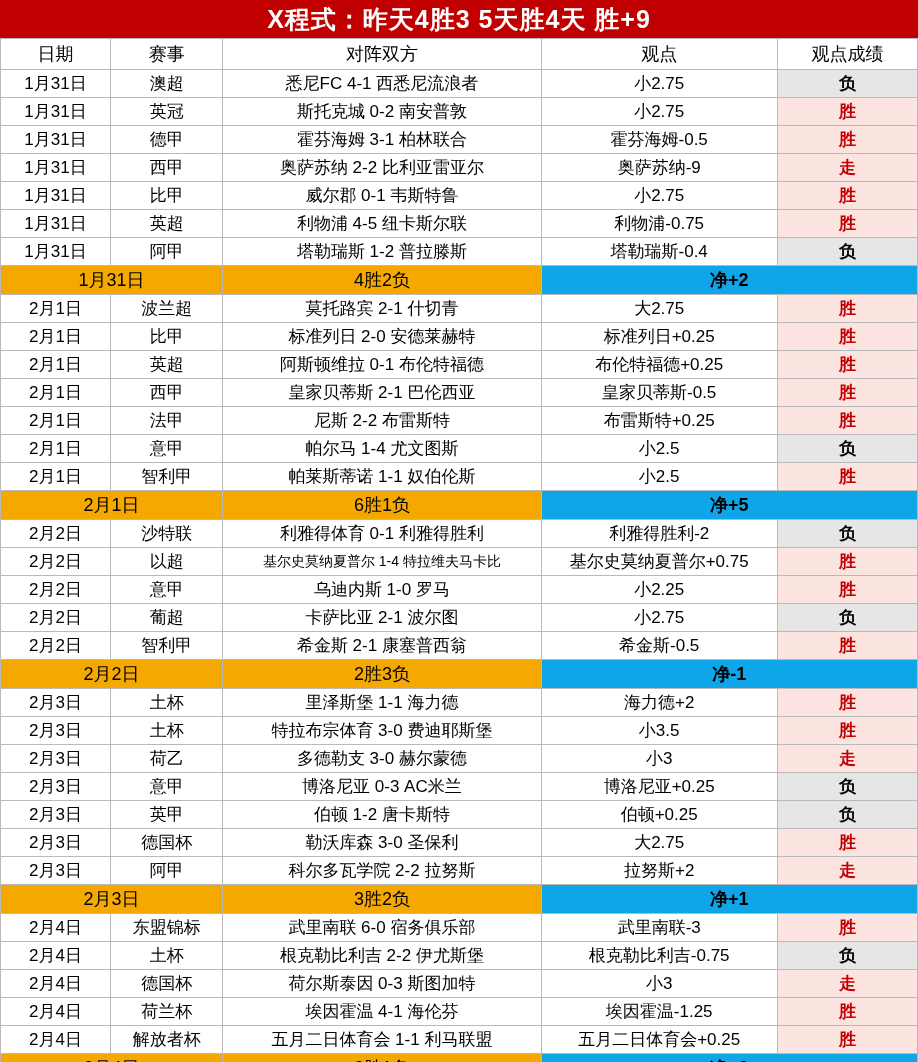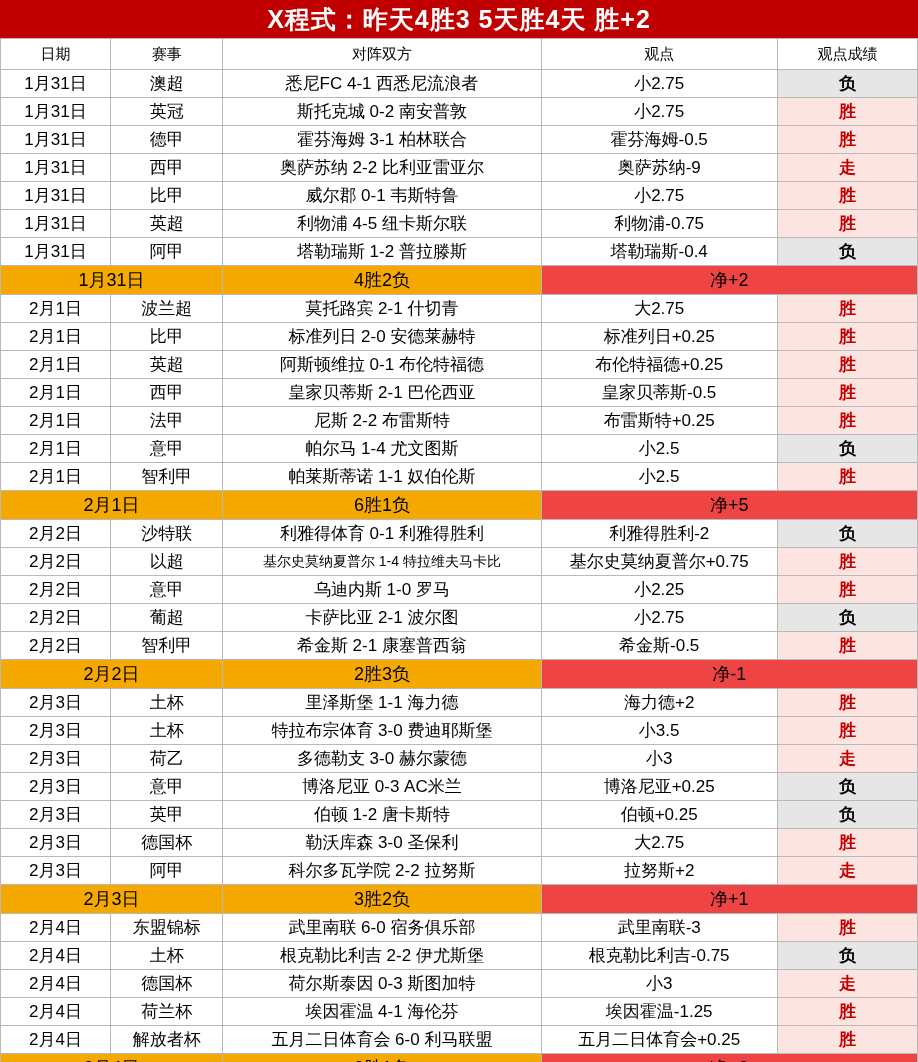--- a/index.html
+++ b/index.html
@@ -36,52 +36,52 @@
     font-size:17px;
     color:#000000;
     text-align:center;
     vertical-align:middle;
     height:27px;
     padding:0 2px;
     white-space:nowrap;
     overflow:hidden;
   }
   thead th{
-    font-size:15px;
+    font-size:18px;
     font-weight:normal;
     height:30px;
   }
   col.c-date{width:110px;}
   col.c-league{width:112px;}
   col.c-match{width:318px;}
   col.c-view{width:236px;}
   col.c-res{width:140px;}
 
   .res{font-weight:bold;}
   .res-win{color:#c00000;background:#fce4e0;}
   .res-lose{color:#000000;background:#e6e6e6;}
   .res-push{color:#c00000;background:#fce4e0;}
 
   tr.summary td{
     background:#f5a800;
     font-size:18px;
     height:28px;
   }
   tr.summary td.net{
-    background:#ef4444;
-    font-weight:normal;
+    background:#0ea5e9;
+    font-weight:bold;
   }
   .shrink{font-size:14px;}
 </style>
 </head>
 <body>
 
 <div class="sheet">
 
-  <div class="title-bar">X程式：昨天4胜3 5天胜4天  胜+2</div>
+  <div class="title-bar">X程式：昨天4胜3 5天胜4天  胜+9</div>
 
   <table>
     <colgroup>
       <col class="c-date">
         <col class="c-league">
         <col class="c-match">
         <col class="c-view">
         <col class="c-res">
     </colgroup>
     <thead>
@@ -320,21 +320,21 @@
         <tr>
           <td>2月4日</td>
           <td>荷兰杯</td>
           <td>埃因霍温  4-1  海伦芬</td>
           <td>埃因霍温-1.25</td>
           <td class="res res-win">胜</td>
         </tr>
         <tr>
           <td>2月4日</td>
           <td>解放者杯</td>
-          <td>五月二日体育会  6-0  利马联盟</td>
+          <td>五月二日体育会  1-1  利马联盟</td>
           <td>五月二日体育会+0.25</td>
           <td class="res res-win">胜</td>
         </tr>
         <tr class="summary">
           <td colspan="2">2月4日</td>
           <td>3胜1负</td>
           <td class="net" colspan="2">净+2</td>
         </tr>
       </tbody>
   </table>

